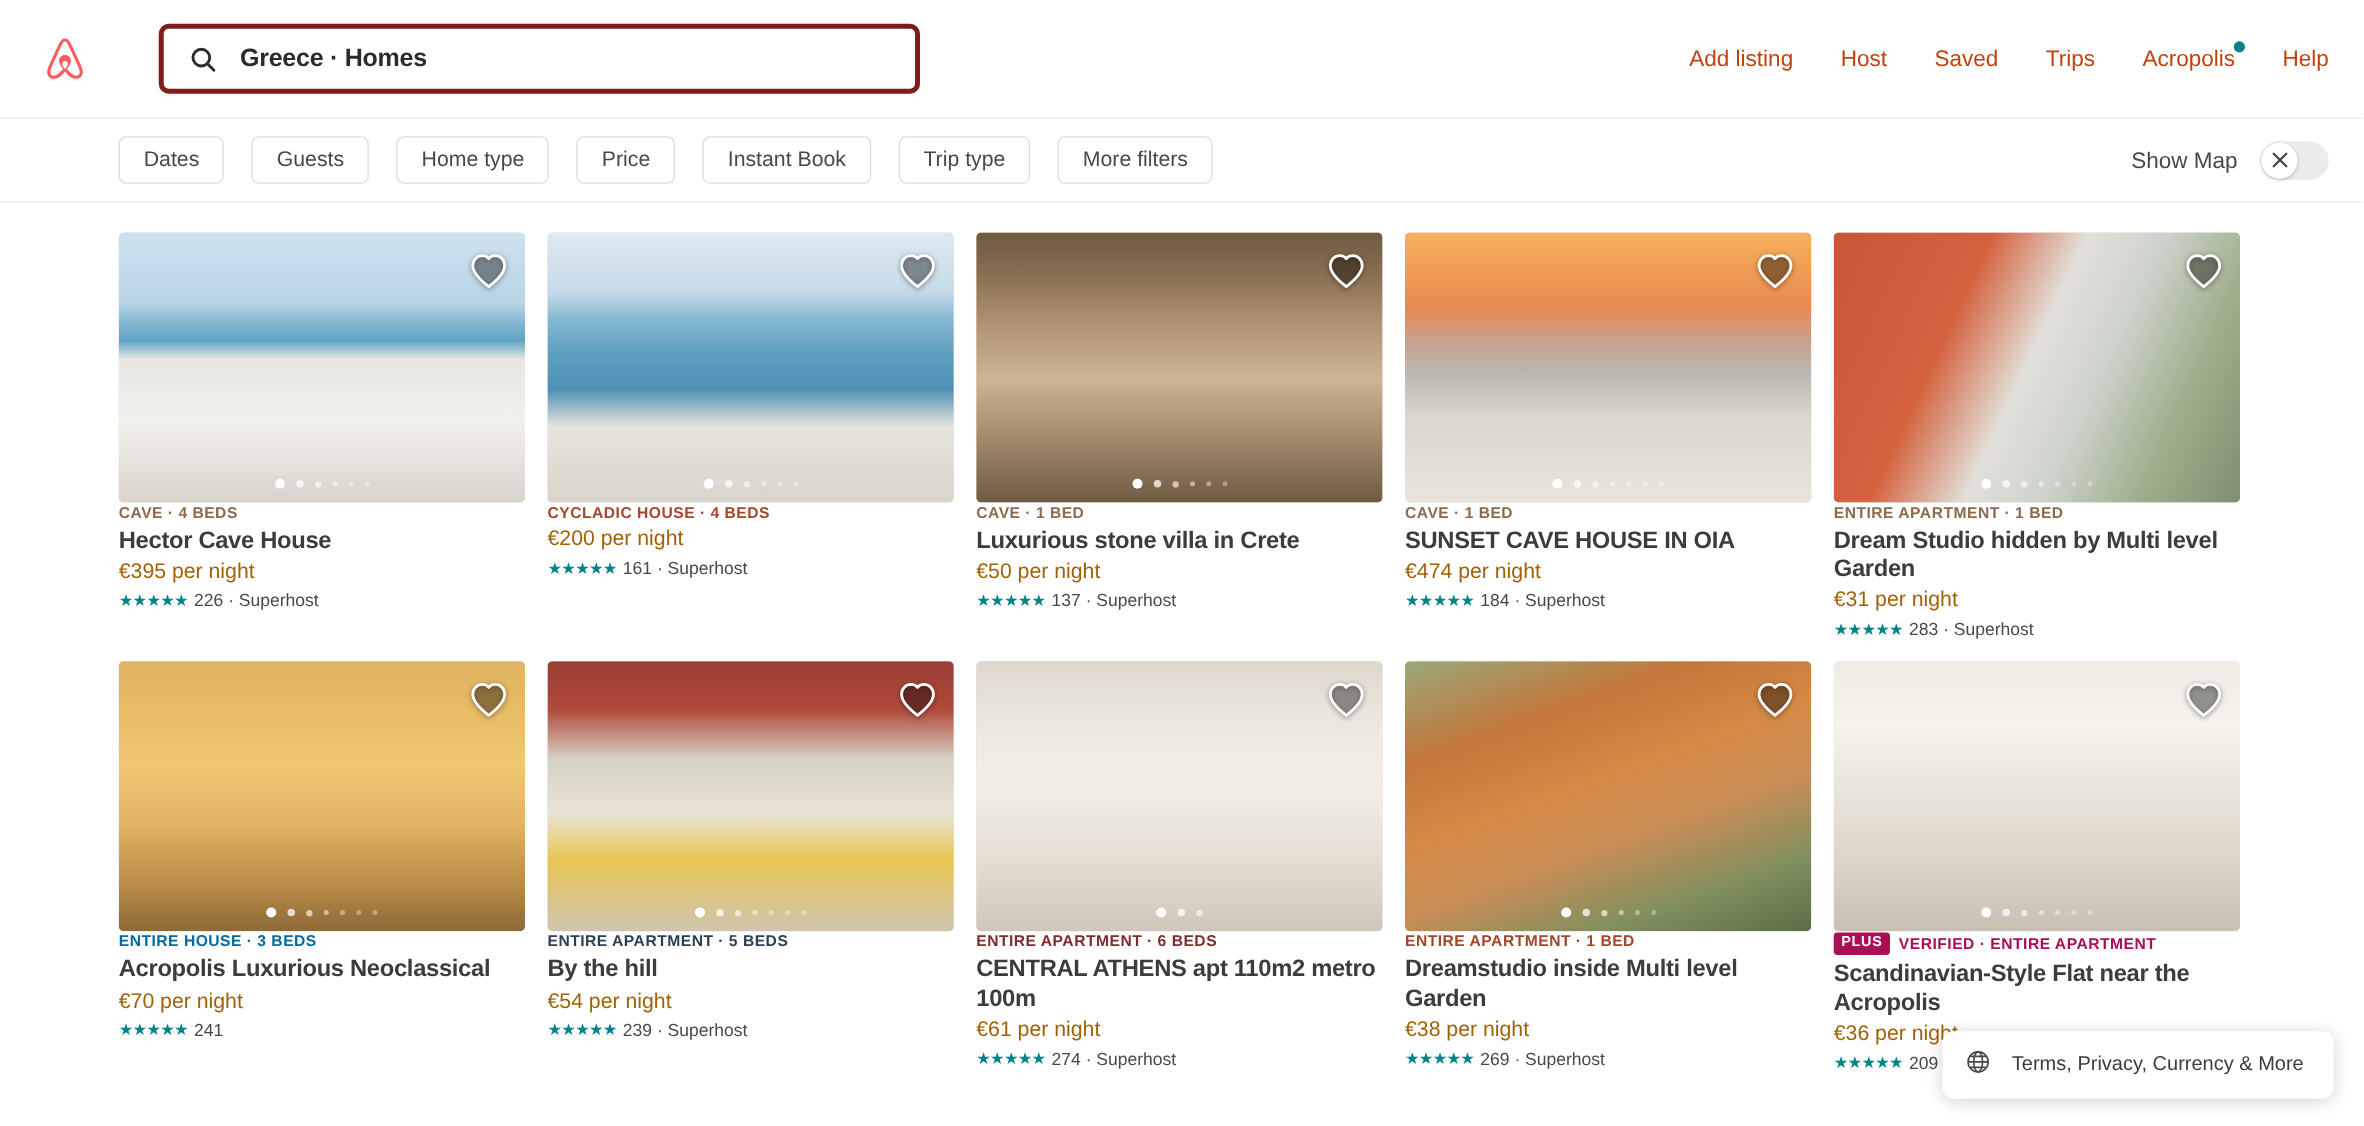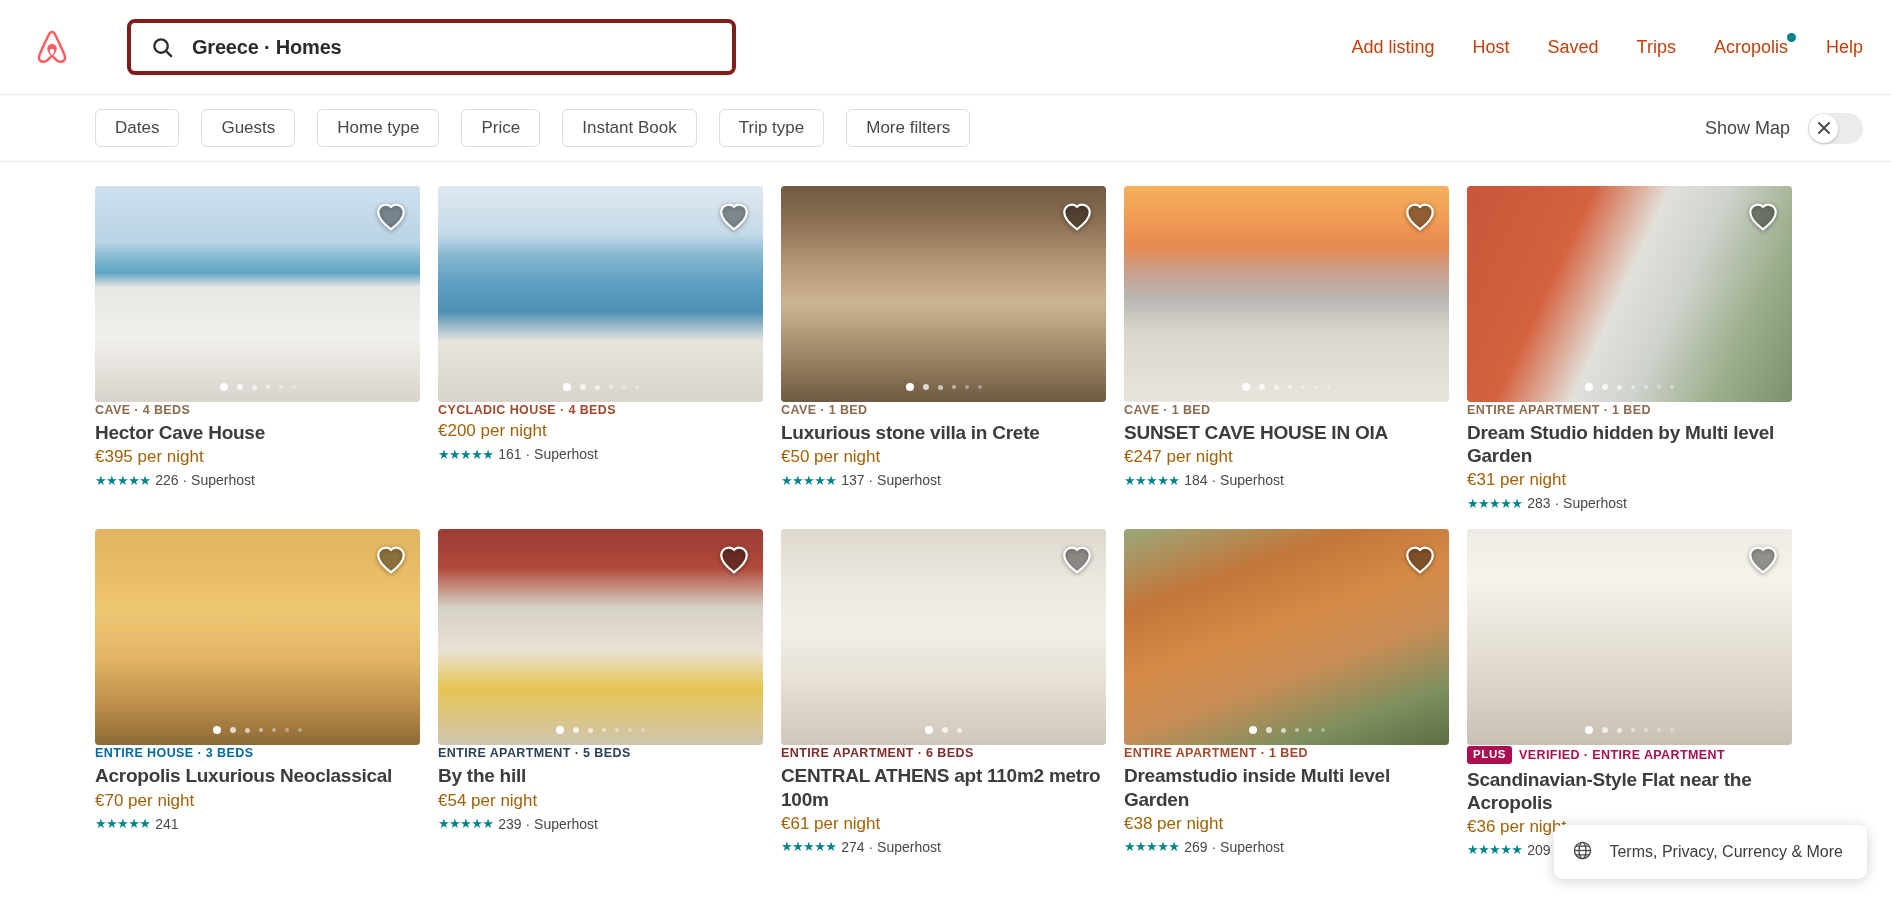--- a/index.html
+++ b/index.html
@@ -375,21 +375,21 @@
           <span class="dot" style="width:4px;height:4px;opacity:0.41"></span>
           <span class="dot" style="width:4px;height:4px;opacity:0.35"></span>
           <span class="dot" style="width:4px;height:4px;opacity:0.35"></span>
         </div>
     </div>
     <div class="info">
       <div class="kicker" style="color:#8c6a4e">
         <span>CAVE · 1 BED</span>
       </div>
       <div class="title">SUNSET CAVE HOUSE IN OIA</div>
-      <div class="price">€247 per night</div>
+      <div class="price">€474 per night</div>
       <div class="rating">
         <span class="stars">★★★★★</span>
         <span>184 · Superhost</span>
       </div>
     </div>
     </div>
     <div class="card">
     <div class="photo">
       <div class="photo-inner" style="background:linear-gradient(115deg,#c7563a 0%,#d4623f 30%,#e2e0da 48%,#cfd3cd 62%,#9fb08f 80%,#7d8f6e 100%)"></div>
       <div class="heart"><svg viewBox="0 0 32 32" width="34" height="34" aria-hidden="true">

